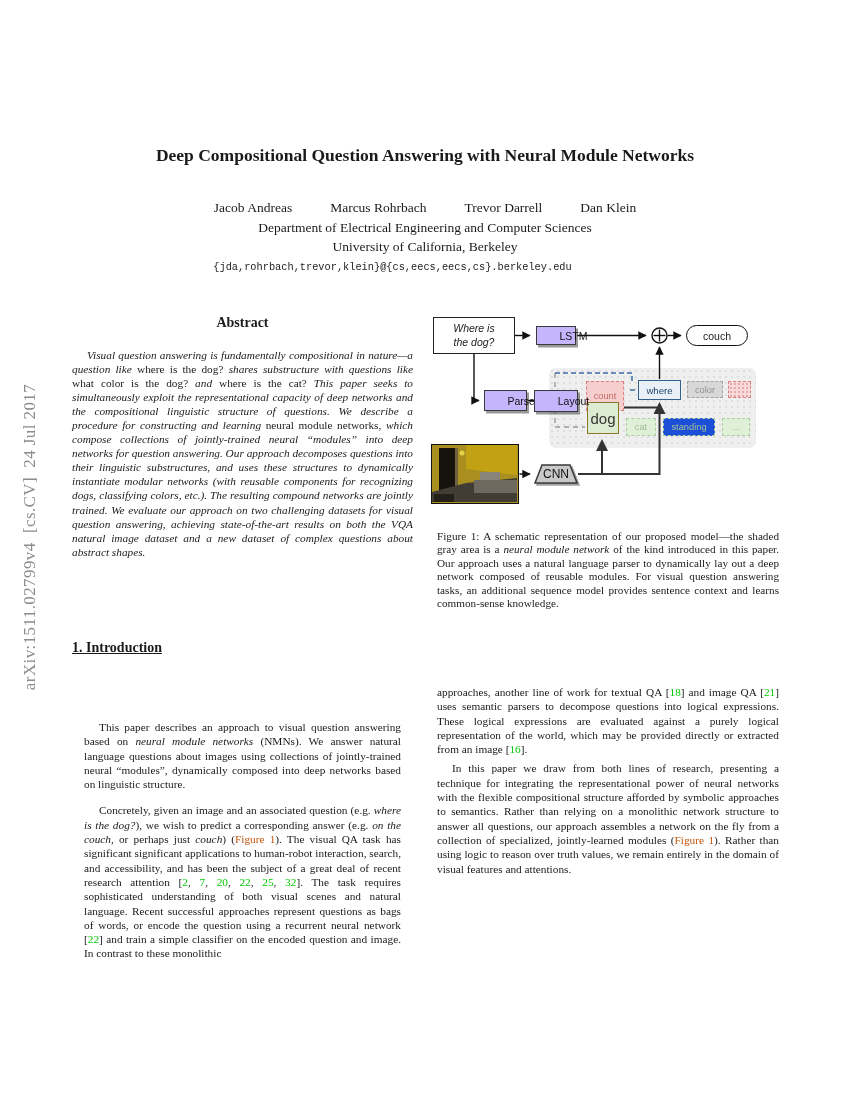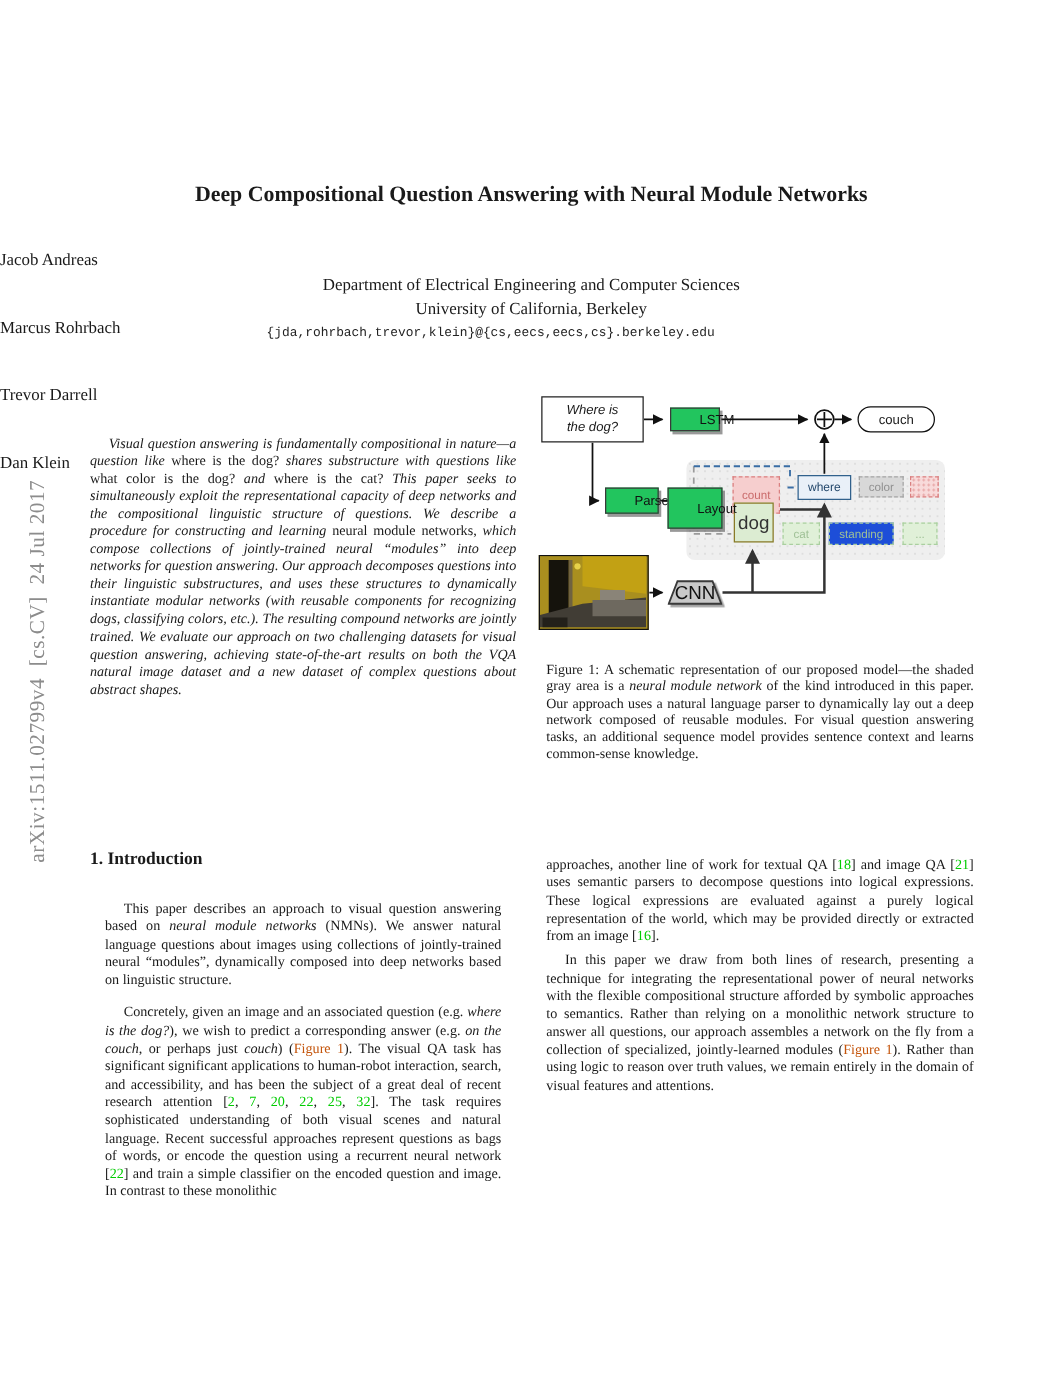--- a/index.html
+++ b/index.html
@@ -8,33 +8,33 @@
         font-family:"Liberation Serif",serif;color:#1a1a1a;overflow:hidden;}
 
   
   .arxiv-stamp{position:absolute;left:30px;top:537px;transform:translate(-50%,-50%) rotate(-90deg);
       white-space:pre;font-size:17px;color:#8c8c8c;letter-spacing:0.4px;}
 
   
   .paper-title{position:absolute;top:145px;left:0;width:850px;text-align:center;
       font-weight:bold;font-size:17.5px;}
   .authors-row{position:absolute;top:200px;left:0;width:850px;display:flex;
-      justify-content:center;gap:38px;font-size:13.5px;flex-direction:column;}
+      justify-content:center;gap:38px;font-size:13.5px;}
   .affil{position:absolute;left:0;width:850px;text-align:center;font-size:13.5px;}
   .affil-dept{top:220px;} .affil-univ{top:239px;}
   .email-line{position:absolute;top:261px;left:0;width:785px;text-align:center;
       font-family:"Liberation Mono",monospace;font-size:10.3px;color:#222;}
 
   
   .just{text-align:justify;hyphens:auto;-webkit-hyphens:auto;}
   .abs-head{position:absolute;left:72px;top:315px;width:341px;text-align:center;
       font-weight:bold;font-size:14px;}
   .abs-body{position:absolute;left:72px;top:348px;width:341px;
       font-size:11.3px;line-height:14.05px;text-indent:15px;}
-  .intro-head{position:absolute;left:72px;top:680px;width:341px;font-weight:bold;font-size:14px;}
+  .intro-head{position:absolute;left:72px;top:640px;width:341px;font-weight:bold;font-size:14px;text-decoration:underline;}
   .lbody{position:absolute;left:72px;top:708px;width:341px;font-size:11.3px;line-height:14.3px;}
   .lbody p{margin:12px;text-indent:15px;}
   .lbody p + p{margin-top:12px;}
   .caption{position:absolute;left:437px;top:530px;width:342px;
       font-size:11.2px;line-height:13.4px;}
   .rbody{position:absolute;left:437px;top:685px;width:342px;font-size:11.3px;line-height:14.3px;}
   .rbody p{margin:0;text-indent:15px;}
   .rbody p.noindent{text-indent:0;}
   .rbody p.gap-sm{margin-top:5px;}
   .rbody p.gap-lg{margin-top:10px;}
@@ -47,25 +47,25 @@
   .fig{position:absolute;left:430px;top:308px;width:360px;height:206px;}
   .fig *{box-sizing:border-box;}
   .fig-svg{position:absolute;left:0;top:0;z-index:1;}
   .grayarea{position:absolute;left:119px;top:60px;width:207px;height:80px;z-index:0;
       background-color:#efefef;border-radius:7px;
       background-image:radial-gradient(#dedede 1px,transparent 1px);background-size:6px 6px;}
   .fbox{position:absolute;display:flex;align-items:center;justify-content:center;
       font-family:"Liberation Sans",sans-serif;z-index:2;}
   .qbox{left:3px;top:9px;width:82px;height:37px;background:#fff;border:1.5px solid #222;
       font-style:italic;font-size:10.5px;text-align:center;line-height:1.3;}
-  .gbox{background:#22c55e;border:1.5px solid #3a3a3a;font-size:10.5px;color:#111;
+  .gbox{background:#c4b5fd;border:1.5px solid #3a3a3a;font-size:10.5px;color:#111;
       box-shadow:2px 2.5px 0 rgba(70,70,70,.55);padding-left:35px;}
   .lstm{left:106px;top:18px;width:40px;height:19px;}
   .parser{left:54px;top:82px;width:43px;height:21px;}
-  .layout{left:104px;top:82px;width:44px;height:33px;z-index:3;}
+  .layout{left:104px;top:82px;width:44px;height:22px;z-index:3;}
   .couch{left:256px;top:17px;width:62px;height:21px;background:#fff;border:1.5px solid #111;
       border-radius:11px;font-size:10.5px;}
   .mod{position:absolute;display:flex;align-items:center;justify-content:center;
       font-family:"Liberation Sans",sans-serif;font-size:9.3px;z-index:2;}
   .m-count{left:156px;top:73px;width:38px;height:30px;background:#f6cece;
       border:1.2px dashed #d98080;color:#c96a6a;}
   .m-where{left:208px;top:72px;width:43px;height:20px;background:#e9f0f8;
       border:1.6px solid #31618c;color:#23476b;font-size:9.6px;}
   .m-color{left:257px;top:73px;width:36px;height:17px;background:#d8d8d8;
       border:1.2px dashed #a5a5a5;color:#909090;}
@@ -79,40 +79,41 @@
   .m-standing{left:233px;top:110px;width:52px;height:18px;background:#1d4ed8;
       border:1.2px dashed #aacfa0;color:#9fc096;}
   .m-gdots{left:292px;top:110px;width:28px;height:18px;background:#e0f0d8;
       border:1.2px dashed #aacfa0;color:#9fc096;}
   .photo{position:absolute;left:1px;top:136px;width:88px;height:60px;border:1.5px solid #111;
       z-index:2;background:#a98f1f;}
   .cnn{position:absolute;left:104px;top:156px;width:44px;height:20px;z-index:2;
       filter:drop-shadow(2px 2px 0 rgba(70,70,70,.5));}
   .cnn .cnn-label{position:absolute;left:0;top:0;width:100%;height:100%;display:flex;
       align-items:center;justify-content:center;font-family:"Liberation Sans",sans-serif;
-      font-size:15px;color:#111;}
+      font-size:12px;color:#111;}
 </style>
 </head>
 <body>
 
 <div class="page">
 
   <div class="arxiv-stamp">arXiv:1511.02799v4  [cs.CV]  24 Jul 2017</div>
 
   <div class="paper-title">Deep Compositional Question Answering with Neural Module Networks</div>
   <div class="authors-row">
       <span>Jacob Andreas</span>
       <span>Marcus Rohrbach</span>
       <span>Trevor Darrell</span>
       <span>Dan Klein</span>
     </div>
   <div class="affil affil-dept">Department of Electrical Engineering and Computer Sciences</div>
   <div class="affil affil-univ">University of California, Berkeley</div>
   <div class="email-line">{jda,rohrbach,trevor,klein}@{cs,eecs,eecs,cs}.berkeley.edu</div>
 
+  <div class="abs-head">Abstract</div>
   <div class="abs-body just"><span class="seg-i">Visual question answering is fundamentally compositional in nature—a question like </span><span class="seg-r">where is the dog? </span><span class="seg-i">shares substructure with questions like </span><span class="seg-r">what color is the dog? </span><span class="seg-i">and </span><span class="seg-r">where is the cat? </span><span class="seg-i">This paper seeks to simultaneously exploit the representational capacity of deep networks and the compositional linguistic structure of questions. We describe a procedure for constructing and learning </span><span class="seg-r">neural module networks, </span><span class="seg-i">which compose collections of jointly-trained neural “modules” into deep networks for question answering. Our approach decomposes questions into their linguistic substructures, and uses these structures to dynamically instantiate modular networks (with reusable components for recognizing dogs, classifying colors, etc.). The resulting compound networks are jointly trained.  We evaluate our approach on two challenging datasets for visual question answering, achieving state-of-the-art results on both the VQA natural image dataset and a new dataset of complex questions about abstract shapes.</span></div>
 
   <div class="intro-head">1. Introduction</div>
   <div class="lbody">
     <p class="just"><span class="seg-r">This paper describes an approach to visual question answering based on </span><span class="seg-i">neural module networks</span><span class="seg-r"> (NMNs). We answer natural language questions about images using collections of jointly-trained neural “modules”, dynamically composed into deep networks based on linguistic structure.</span></p>
     <p class="just"><span class="seg-r">Concretely, given an image and an associated question (e.g. </span><span class="seg-i">where is the dog?</span><span class="seg-r">), we wish to predict a corresponding answer (e.g. </span><span class="seg-i">on the couch</span><span class="seg-r">, or perhaps just </span><span class="seg-i">couch</span><span class="seg-r">) (</span><span class="seg-o">Figure 1</span><span class="seg-r">). The visual QA task has significant significant applications to human-robot interaction, search, and accessibility, and has been the subject of a great deal of recent research attention [</span><span class="seg-g">2</span><span class="seg-r">, </span><span class="seg-g">7</span><span class="seg-r">, </span><span class="seg-g">20</span><span class="seg-r">, </span><span class="seg-g">22</span><span class="seg-r">, </span><span class="seg-g">25</span><span class="seg-r">, </span><span class="seg-g">32</span><span class="seg-r">].  The task requires sophisticated understanding of both visual scenes and natural language.  Recent successful approaches represent questions as bags of words, or encode the question using a recurrent neural network [</span><span class="seg-g">22</span><span class="seg-r">] and train a simple classifier on the encoded question and image.  In contrast to these monolithic</span></p>
   </div>
 
   <div class="fig">
     <div class="grayarea"></div>

